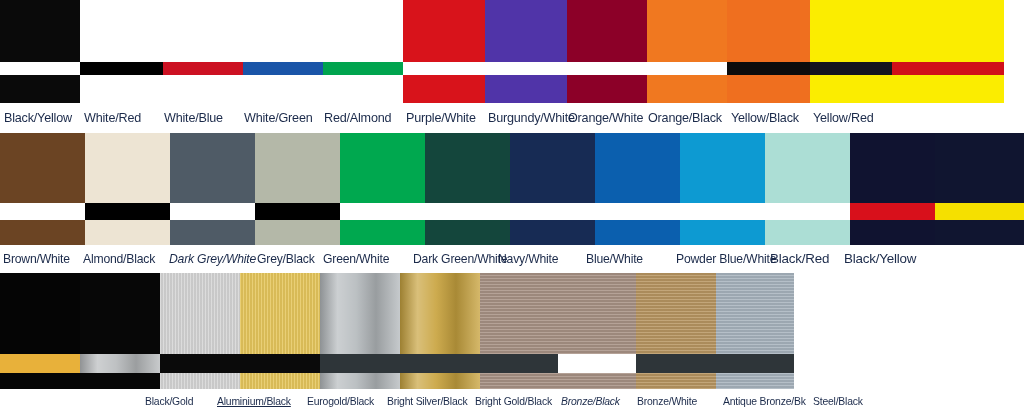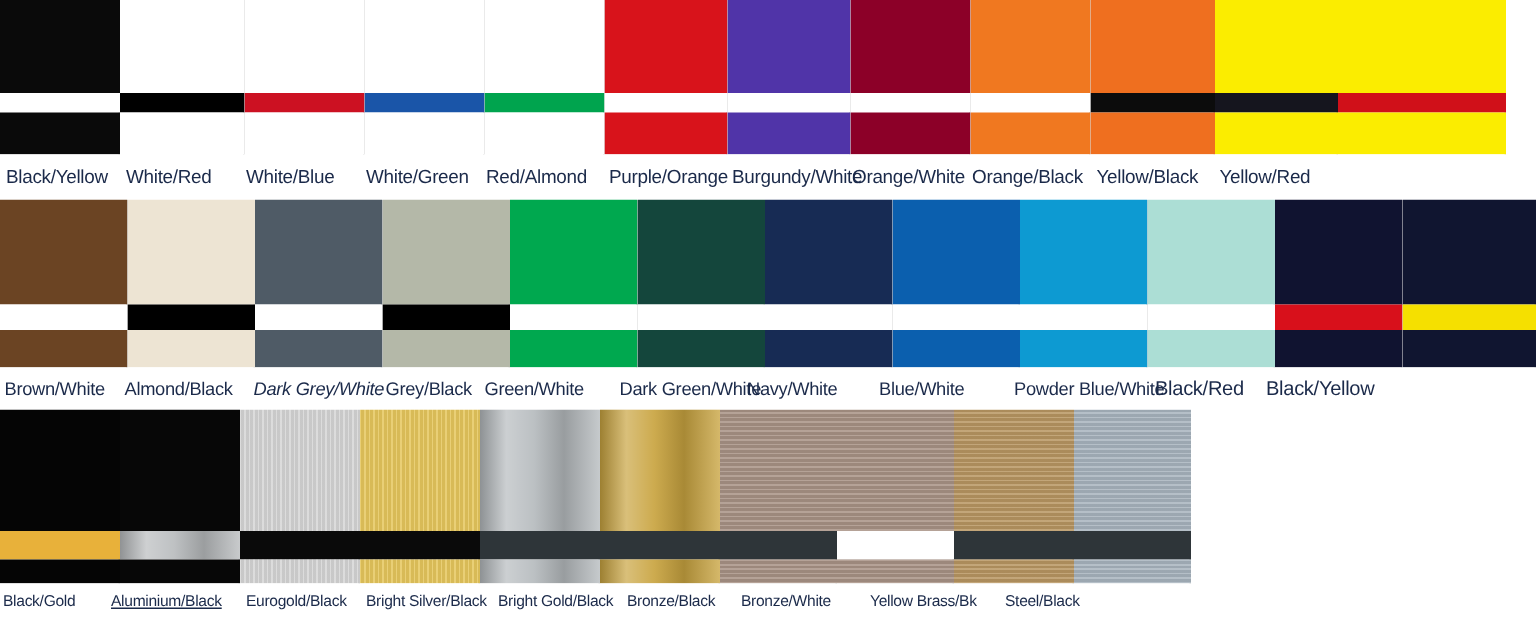--- a/index.html
+++ b/index.html
@@ -84,21 +84,21 @@
     line-height: 28px;
     padding-left: 3px;
   }
   .row2 .swatch-label.lg { font-size: 13.4px; }
 
   
   .row3 .swatch-cell { height: 116px; }
   .row3 .band-top { height: 81px; }
   .row3 .band-stripe { height: 19px; }
   .row3 .band-bottom { height: 16px; }
-  .row3 .label-strip { height: 25px; }
+  .row3 .label-strip { height: 25px; justify-content: center; }
   .row3 .swatch-label {
     font-size: 10.4px;
     line-height: 25px;
     padding-left: 2px;
   }
 
   .brushed-v {
     background-image: repeating-linear-gradient(
       90deg,
       rgba(255,255,255,0.16) 0px,
@@ -193,21 +193,21 @@
           <div class="band-stripe " style="background-color: rgb(208, 16, 25);"></div>
           <div class="band-bottom " style="background-color: rgb(251, 237, 0);"></div>
         </div>
       </div>
       <div class="label-strip">
         <div class="swatch-label" style="width: 80px;">Black/Yellow</div>
         <div class="swatch-label" style="width: 80px;">White/Red</div>
         <div class="swatch-label" style="width: 80px;">White/Blue</div>
         <div class="swatch-label" style="width: 80px;">White/Green</div>
         <div class="swatch-label" style="width: 82px;">Red/Almond</div>
-        <div class="swatch-label" style="width: 82px;">Purple/Orange</div>
+        <div class="swatch-label" style="width: 82px;">Purple/White</div>
         <div class="swatch-label" style="width: 80px;">Burgundy/White</div>
         <div class="swatch-label" style="width: 80px;">Orange/White</div>
         <div class="swatch-label" style="width: 83px;">Orange/Black</div>
         <div class="swatch-label" style="width: 82px;">Yellow/Black</div>
         <div class="swatch-label" style="width: 112px;">Yellow/Red</div>
       </div>
     </div>
     <div class="swatch-row row2">
       <div class="row-strip">
         <div class="swatch-cell divider-line" style="width: 85px;">
@@ -337,19 +337,19 @@
           <div class="band-stripe " style="background-color: rgb(46, 53, 57);"></div>
           <div class="band-bottom brushed-h" style="background-color: rgb(168, 180, 190);"></div>
         </div>
       </div>
       <div class="label-strip">
         <div class="swatch-label" style="width: 72px;">Black/Gold</div>
         <div class="swatch-label" style="width: 90px; text-decoration: underline;">Aluminium/Black</div>
         <div class="swatch-label" style="width: 80px;">Eurogold/Black</div>
         <div class="swatch-label" style="width: 88px;">Bright Silver/Black</div>
         <div class="swatch-label" style="width: 86px;">Bright Gold/Black</div>
-        <div class="swatch-label" style="width: 76px;">Bronze/Black</div>
+        <div class="swatch-label" style="width: 76px; font-style: italic;">Bronze/Black</div>
         <div class="swatch-label" style="width: 86px;">Bronze/White</div>
-        <div class="swatch-label" style="width: 90px;">Yellow Brass/Bk</div>
+        <div class="swatch-label" style="width: 90px;">Antique Bronze/Bk</div>
         <div class="swatch-label" style="width: 70px;">Steel/Black</div>
       </div>
     </div>
   </div>
 
 </body></html>

